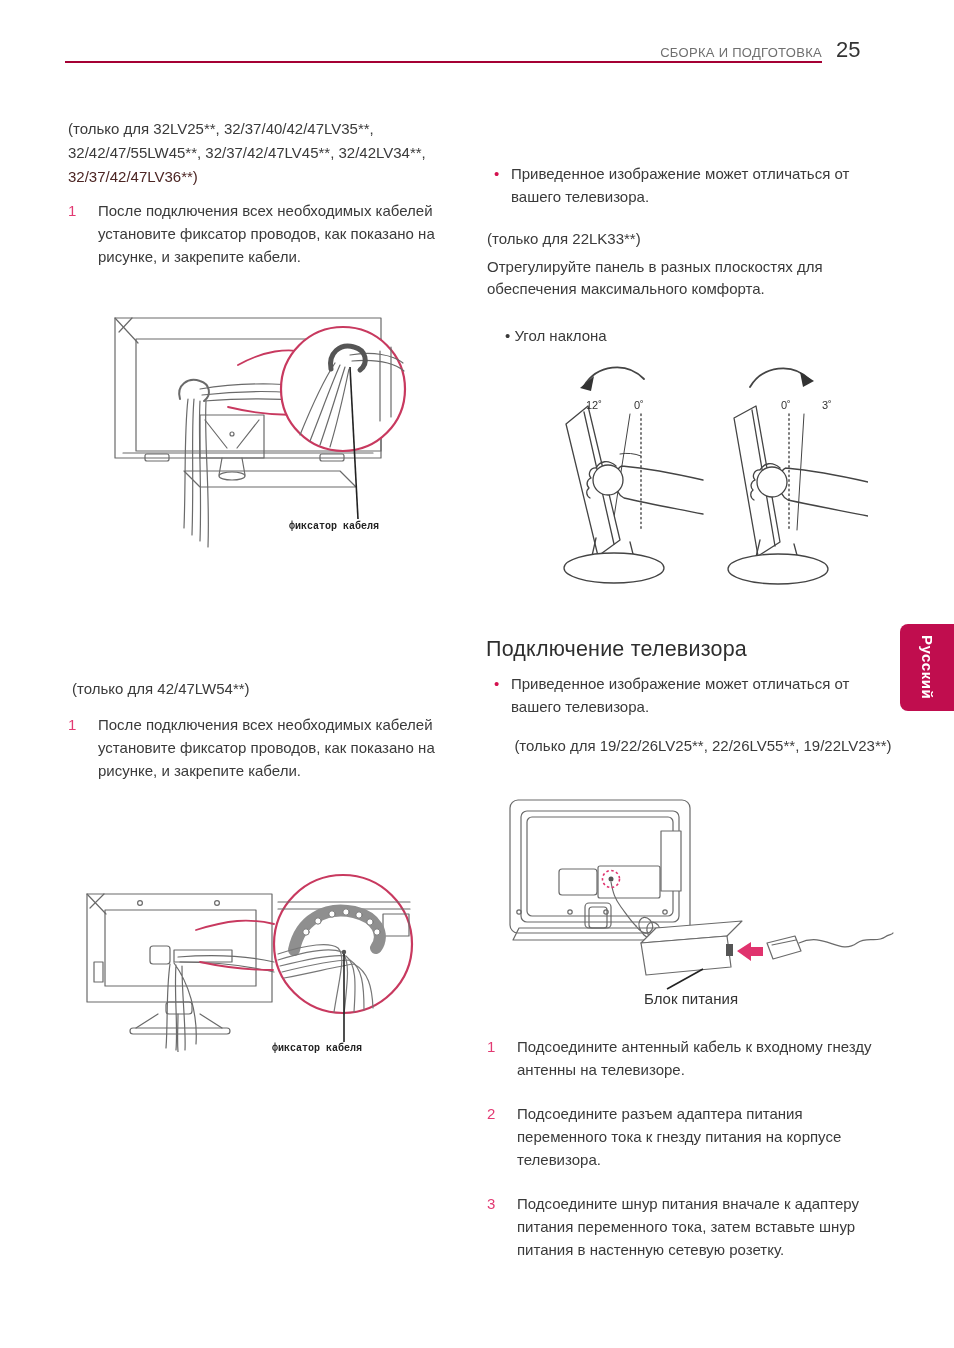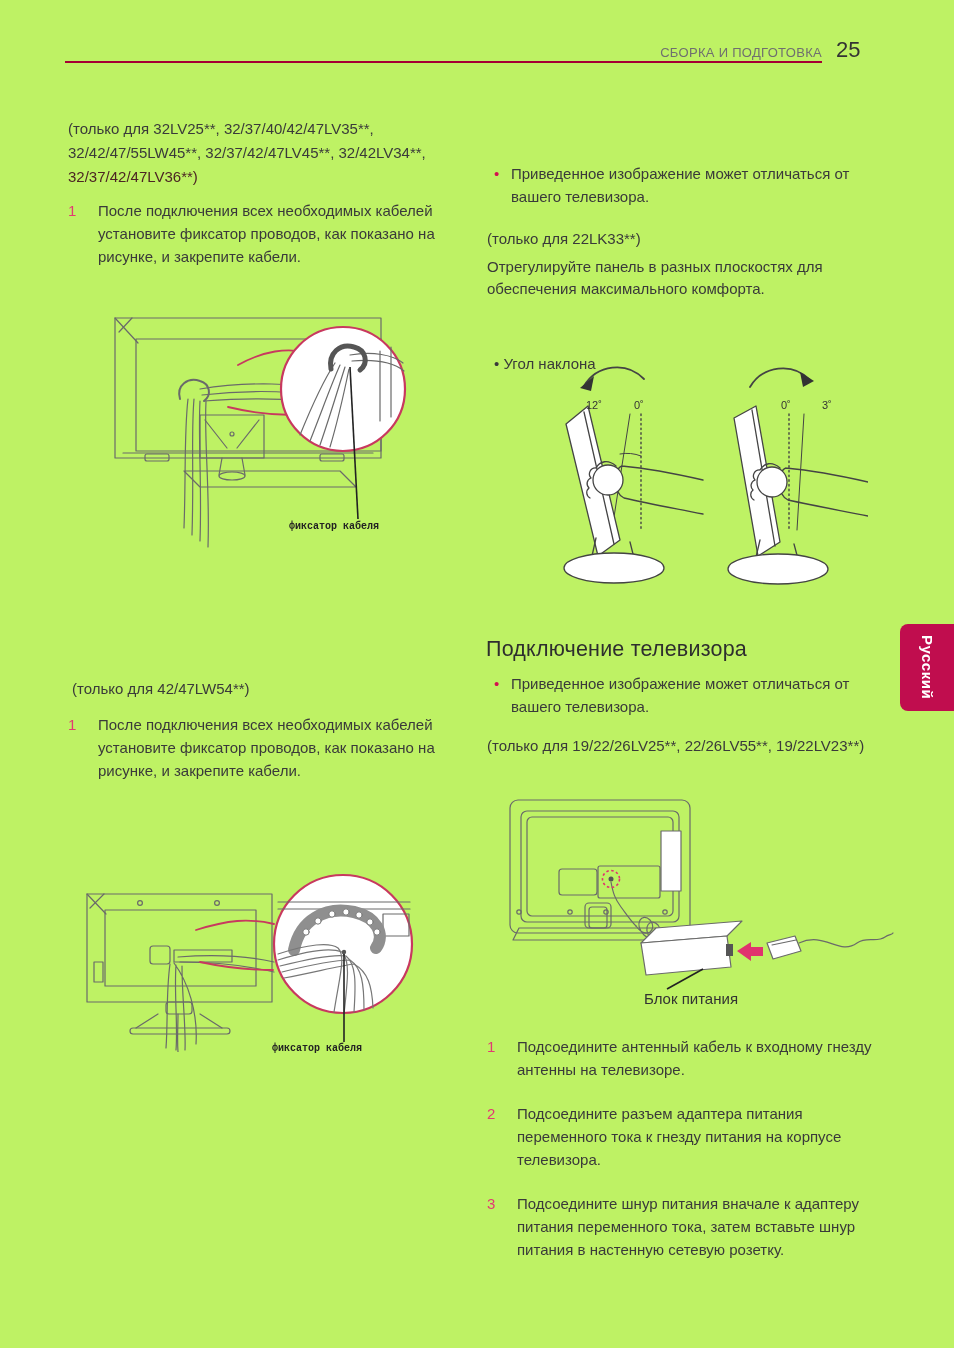--- a/index.html
+++ b/index.html
@@ -1,17 +1,17 @@
 <!DOCTYPE html>
 <html><head>
 <meta charset="utf-8">
 <style>
   html,body{margin:0;padding:0;background:#e8e8e8;}
   .page{
-    position:relative;width:954px;height:1348px;margin:0 auto;background:#bef264;
+    position:relative;width:954px;height:1348px;margin:0 auto;background:#ffffff;
     font-family:"Liberation Sans","DejaVu Sans",sans-serif;color:#3a3a3a;overflow:hidden;
   }
   .abs{position:absolute;}
   .hdr-title{font-size:13px;color:#6f6f6f;letter-spacing:.3px;}
   .hdr-num{font-size:22px;color:#333;}
   .rule{height:2px;background:#a50034;}
   .body-txt{font-size:15px;line-height:22px;color:#3a3a3a;}
   .models{font-size:15px;line-height:24px;color:#3a3a3a;}
   .models .dark{color:#4c2523;}
   .h1{font-size:21.5px;color:#2e2e2e;font-weight:400;letter-spacing:.2px;}
@@ -145,21 +145,21 @@
 
   <div class="abs note" style="top:162px;left:494px;width:380px;">
     <div class="bullet">•</div>
     <div class="txt">Приведенное изображение может отличаться от вашего телевизора.</div>
   </div>
 
   <div class="abs models" style="top:227px;left:487px;">(только для 22LK33**)</div>
 
   <div class="abs body-txt" style="top:256px;left:487px;width:390px;">Отрегулируйте панель в разных плоскостях для обеспечения максимального комфорта.</div>
 
-  <div class="abs body-txt" style="top:325px;left:494px;margin-top:28px;">• Угол наклона</div>
+  <div class="abs body-txt" style="top:325px;left:505px;">• Угол наклона</div>
 
   <svg class="abs" style="top:362px;left:538px;" width="330" height="235" viewBox="0 0 330 235">
     <g stroke="#444" fill="none" stroke-width="1.3" stroke-linecap="round" stroke-linejoin="round">
 
       <path d="M106,17 A38,38 0 0 0 46,24" stroke-width="1.8"></path>
       <polygon points="42,26 56,14 53,29" fill="#333" stroke="none"></polygon>
       <path d="M92,52 L74,168" stroke-width="1"></path>
       <path d="M103,52 L103,168" stroke-width="1.4" stroke-dasharray="1.5,3.2"></path>
       <path d="M82,92 A38,38 0 0 1 103,94" stroke-width="1"></path>
       <polygon points="28,62 50,44 82,178 60,194" fill="#fff"></polygon>
@@ -188,21 +188,21 @@
     <text class="angtxt" x="284" y="47">3˚</text>
   </svg>
 
   <div class="abs h1" style="top:637px;left:486px;">Подключение телевизора</div>
 
   <div class="abs note" style="top:672px;left:494px;width:380px;">
     <div class="bullet">•</div>
     <div class="txt">Приведенное изображение может отличаться от вашего телевизора.</div>
   </div>
 
-  <div class="abs models" style="top:734px;left:487px;width:390px;">(только для 19/22/26LV25**, 22/26LV55**, 19/22LV23**)</div>
+  <div class="abs models" style="top:734px;left:508px;width:390px;text-align:center;">(только для 19/22/26LV25**, 22/26LV55**, 19/22LV23**)</div>
 
   <svg class="abs" style="top:793px;left:495px;" width="400" height="200" viewBox="0 0 400 200">
     <g class="ln">
       <rect x="15" y="7" width="180" height="133" rx="8"></rect>
       <rect x="26" y="18" width="158" height="111" rx="6"></rect>
       <rect x="32" y="24" width="146" height="99" rx="5"></rect>
       <rect x="166" y="38" width="20" height="60" fill="#fff"></rect>
       <rect x="64" y="76" width="38" height="26" rx="3"></rect>
       <rect x="103" y="73" width="62" height="32" rx="2"></rect>
       <circle cx="24" cy="119" r="2.2"></circle>

